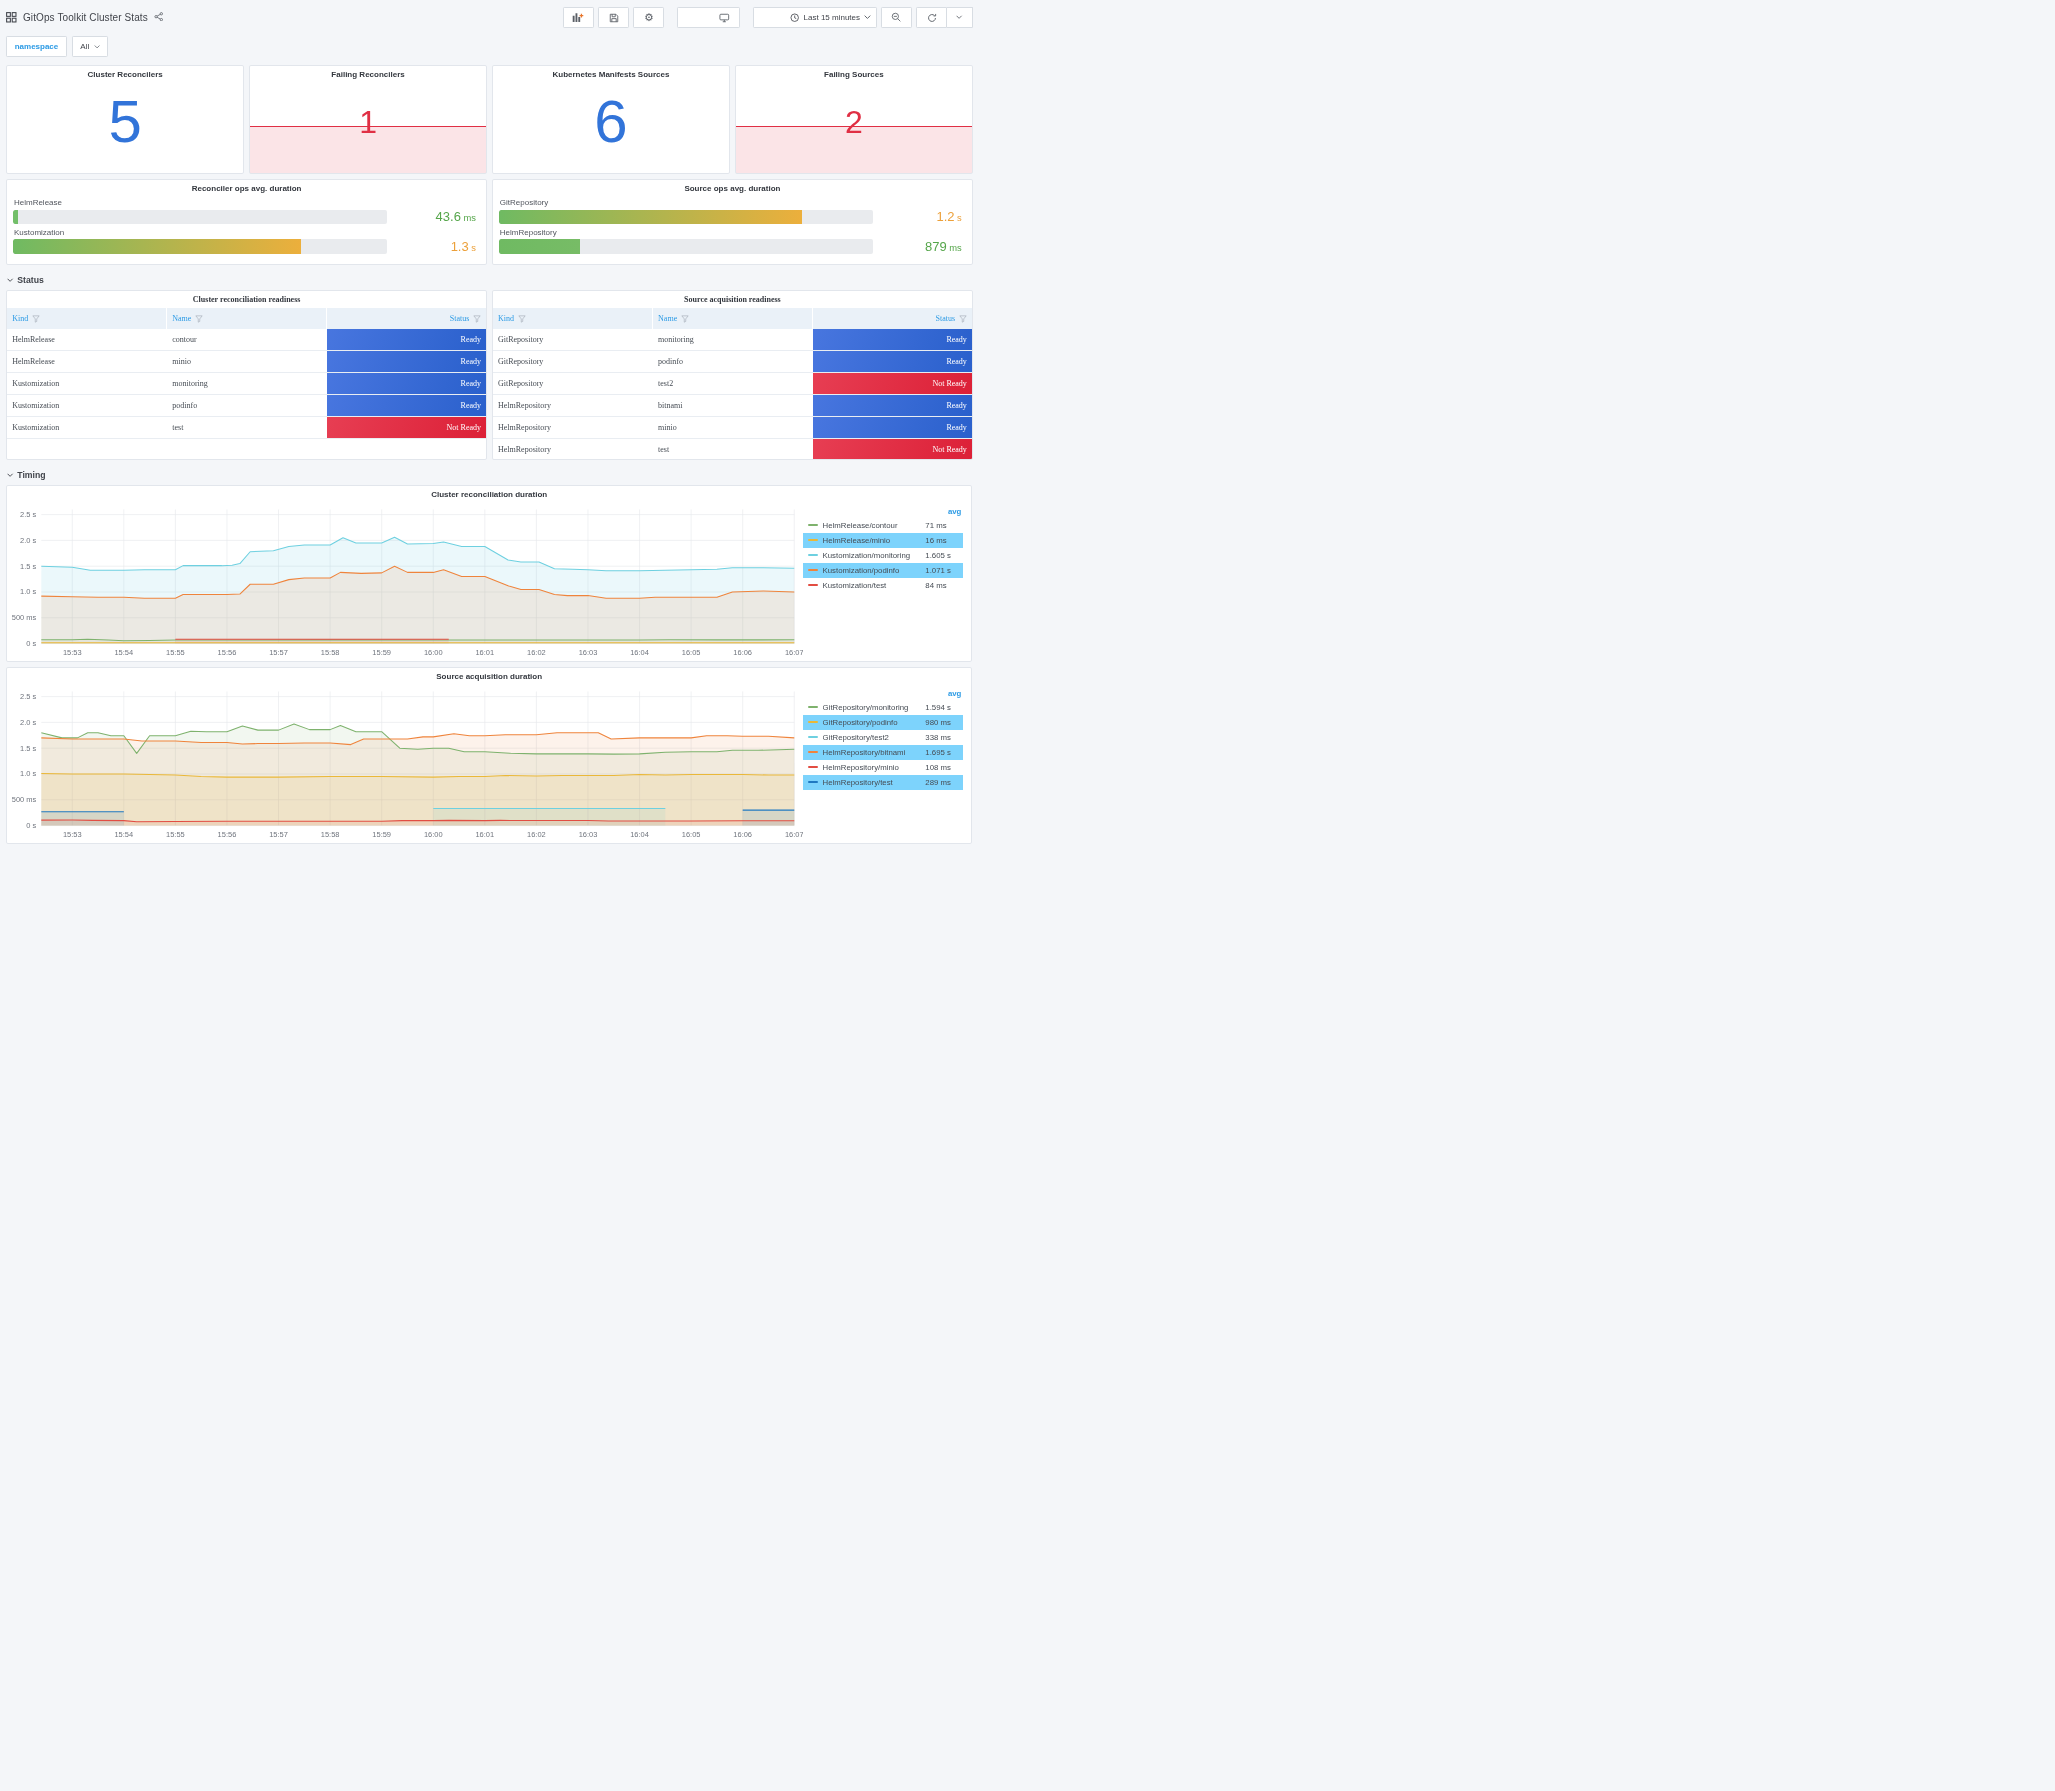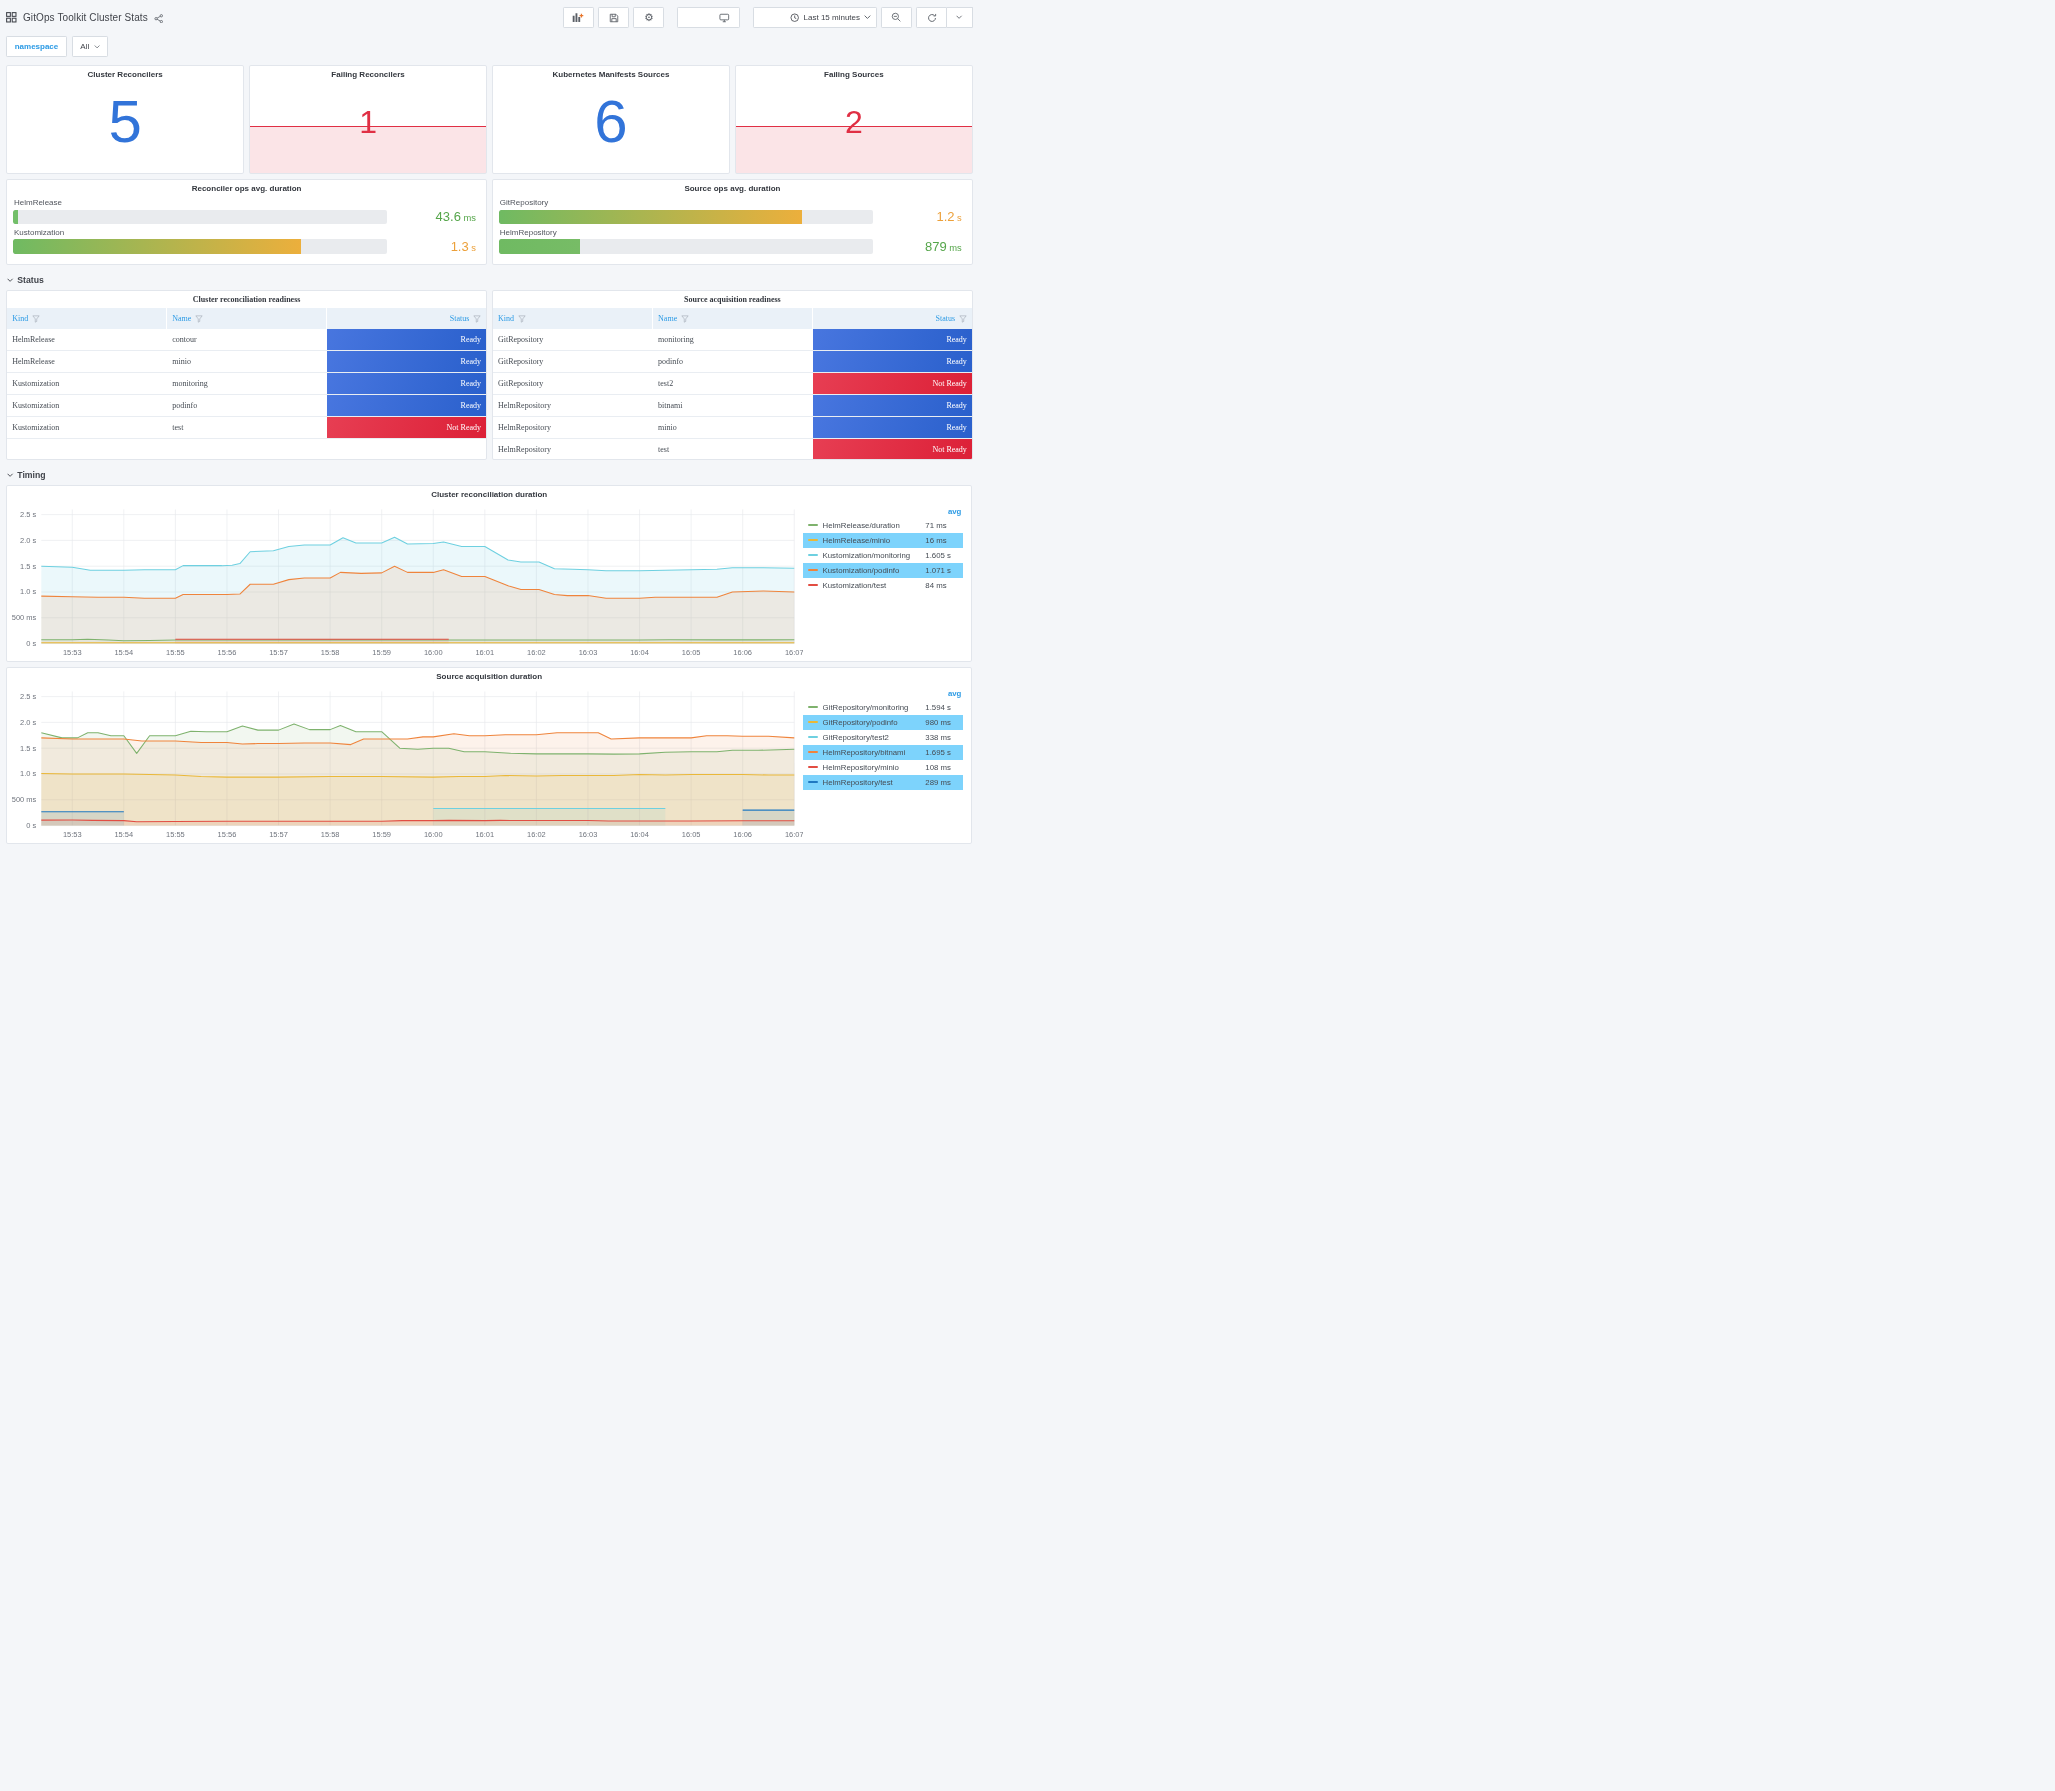--- a/index.html
+++ b/index.html
@@ -1,20 +1,20 @@
 <!DOCTYPE html>
 <html style="font-size:10px"><head>
 <meta charset="utf-8">
 <style>
   html,body{margin:0;padding:0;background:#F4F6F9;font-family:"Liberation Sans",sans-serif;color:#464C54;}
   body{width:979px;}
   .page{padding:5px 6.2px 8.7px 6.2px;}
   
   .dash-header{display:flex;align-items:center;height:25px;}
-  .dash-title-group{display:flex;align-items:flex-end;gap:6.2px;}
+  .dash-title-group{display:flex;align-items:flex-start;gap:6.2px;}
   .dash-title{font-size:10px;font-weight:500;color:#41444B;letter-spacing:0.1px;}
   .icon-btn svg,.dash-title-group svg{display:block;}
   .toolbar{margin-left:auto;display:flex;align-items:center;gap:4.4px;}
   .tb-btn{height:19px;min-width:20px;background:#fff;border:0.6px solid #D8DDE3;border-radius:1.2px;
     display:flex;align-items:center;justify-content:center;gap:4.4px;padding:0 4.4px;cursor:pointer;color:#5A5F66;}
   .tb-btn.gap{margin-left:8.7px;padding-left:36px;}
   .tb-split{display:flex;}
   .tb-split .tb-btn:first-child{border-radius:1.2px 0 0 1.2px;}
   .tb-split .tb-btn:last-child{border-left:none;border-radius:0 1.2px 1.2px 0;min-width:16px;}
   .tb-time{font-size:8px;color:#41444B;}
@@ -470,21 +470,21 @@
               <text x="931.3150684931512" y="243" text-anchor="middle">16:03</text>
               <text x="1013.9863013698633" y="243" text-anchor="middle">16:04</text>
               <text x="1096.6575342465756" y="243" text-anchor="middle">16:05</text>
               <text x="1179.3287671232877" y="243" text-anchor="middle">16:06</text>
               <text x="1262" y="243" text-anchor="middle">16:07</text>
             </svg></div>
           <div class="chart-legend">
             <div class="legend-header">avg</div>
             <div class="legend-row">
               <span class="legend-swatch" style="background: rgb(126, 178, 109);"></span>
-              <span class="legend-name">HelmRelease/duration</span>
+              <span class="legend-name">HelmRelease/contour</span>
               <span class="legend-val">71 ms</span>
             </div>
             <div class="legend-row alt">
               <span class="legend-swatch" style="background: rgb(234, 184, 57);"></span>
               <span class="legend-name">HelmRelease/minio</span>
               <span class="legend-val">16 ms</span>
             </div>
             <div class="legend-row">
               <span class="legend-swatch" style="background: rgb(110, 208, 224);"></span>
               <span class="legend-name">Kustomization/monitoring</span>

